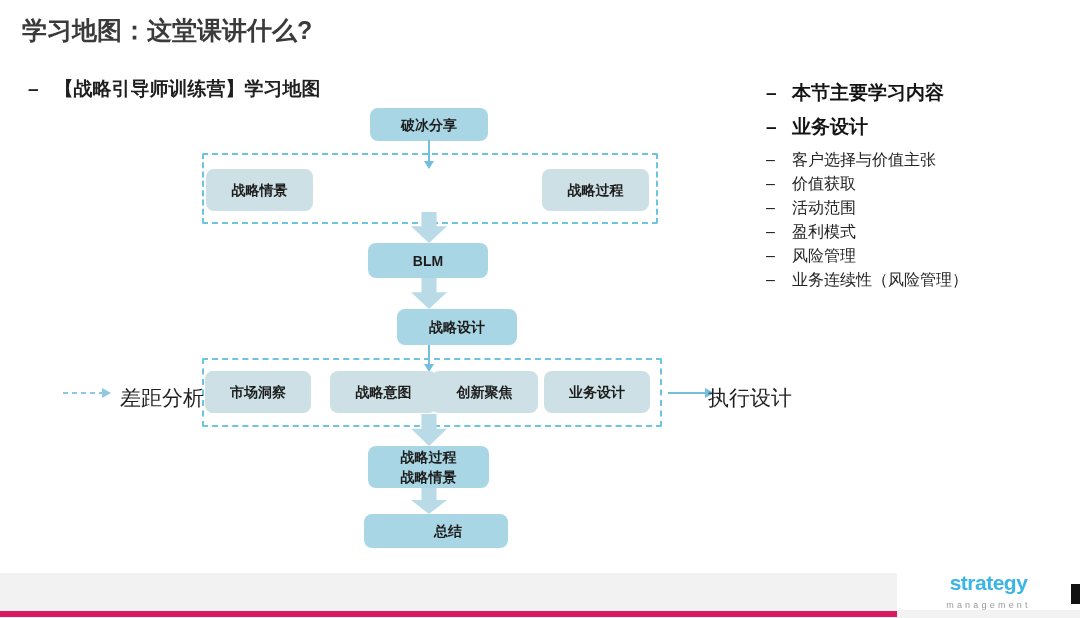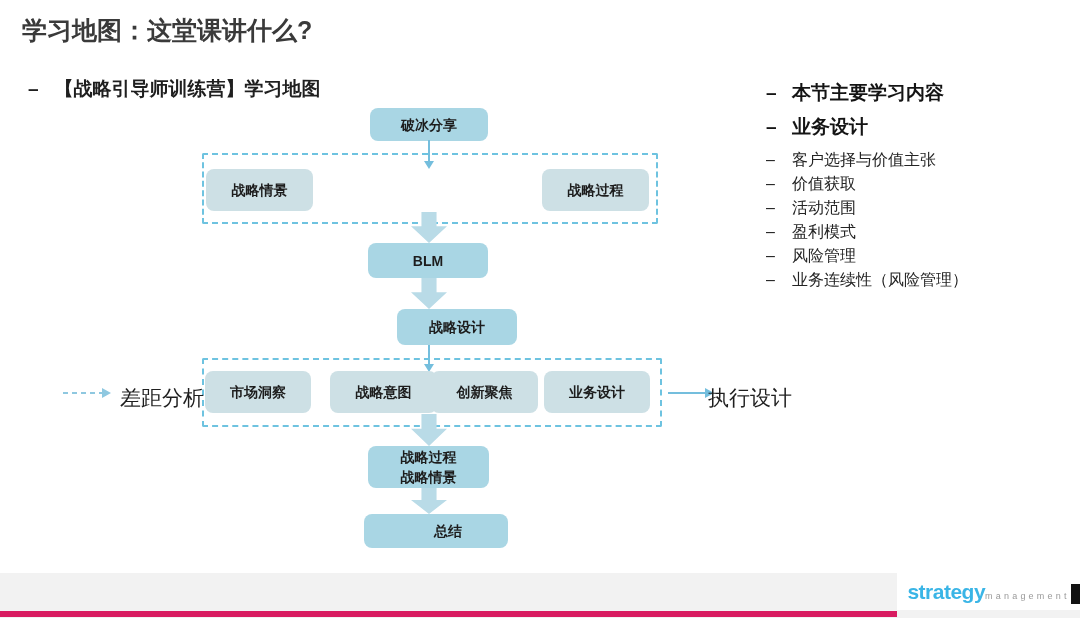--- a/index.html
+++ b/index.html
@@ -33,21 +33,21 @@
   .rlist{position:absolute;left:766px;top:80px;width:300px;}
   .rlist .row{display:flex;align-items:baseline;}
   .rlist .row.b1{font-size:19px;font-weight:700;color:#141414;margin-bottom:8px;}
   .rlist .row.b2{font-size:19px;font-weight:700;color:#141414;margin-bottom:11px;}
   .rlist .row.n{font-size:16px;font-weight:400;color:#242424;margin-bottom:7px;line-height:17px;}
   .rlist .dash{width:26px;flex:0 0 26px;}
   .footer-band{position:absolute;left:0;top:573px;width:1080px;height:45px;background:#f2f2f2;}
   .accent-bar{position:absolute;left:0;top:611px;width:897px;height:6px;background:#d81b60;}
   .logo-box{
     position:absolute;left:897px;top:573px;width:183px;height:37px;background:#ffffff;
-    display:flex;flex-direction:row;align-items:center;justify-content:center;
+    display:flex;flex-direction:column;align-items:center;justify-content:center;
   }
   .logo-primary{font-size:21px;font-weight:700;color:#3ab5e6;line-height:19px;letter-spacing:-0.5px;}
   .logo-secondary{font-size:9px;color:#9a9a9a;letter-spacing:3.2px;line-height:10px;margin-top:8px;}
   .edge-rect{position:absolute;left:1071px;top:584px;width:9px;height:20px;background:#121212;}
 </style>
 </head>
 <body>
 
 <div class="stage">
 

